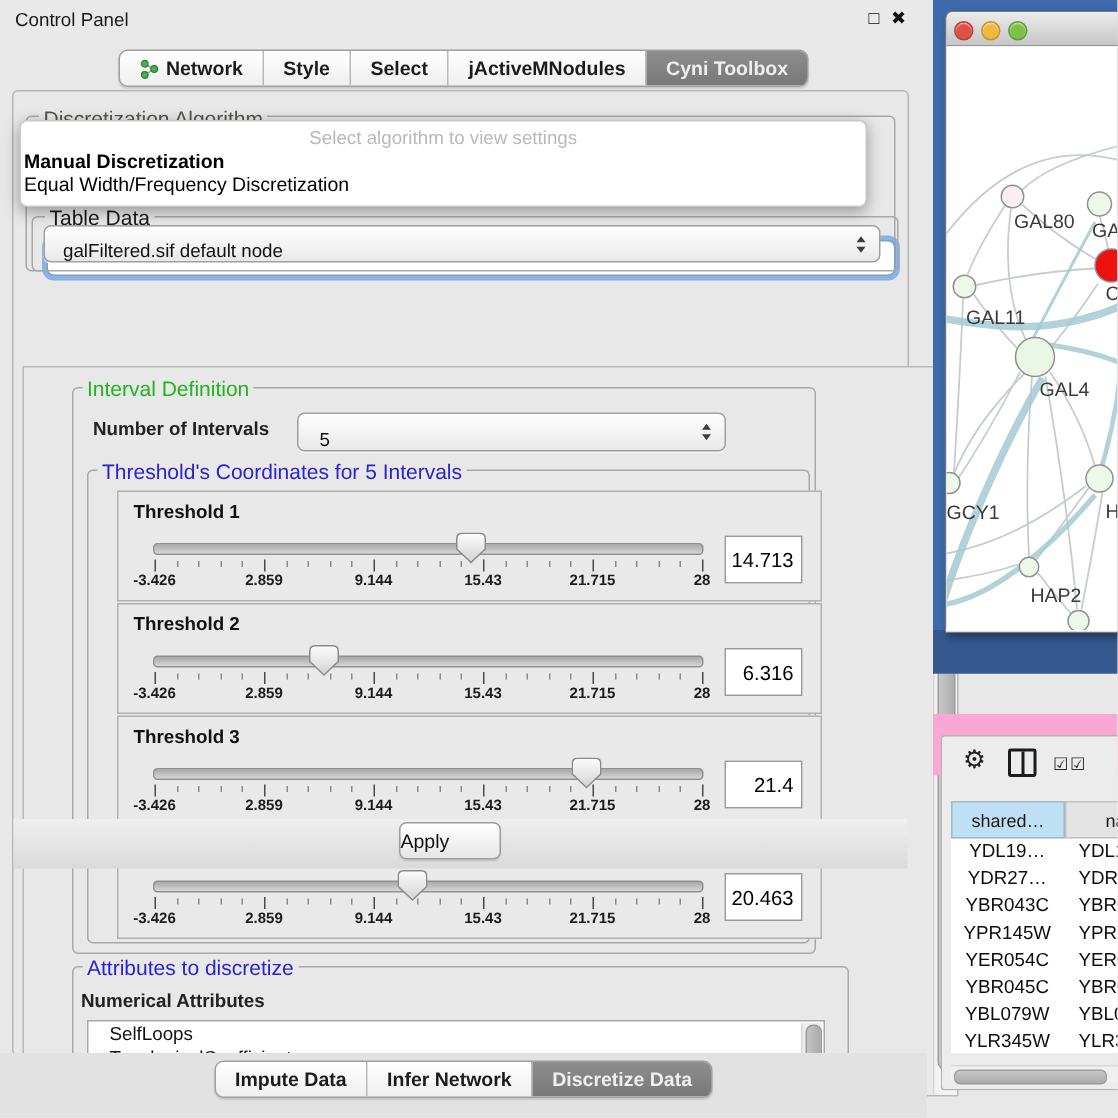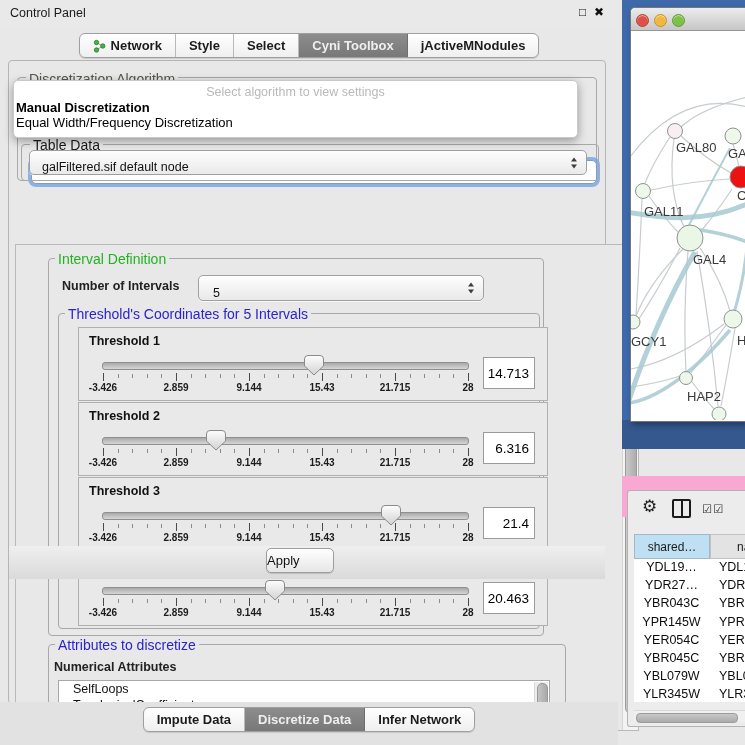--- a/index.html
+++ b/index.html
@@ -139,25 +139,25 @@
               <circle cx="9.8" cy="7" r="2.2" fill="#46b14a" stroke="#2d7c31" stroke-width="0.8"></circle>
             </svg></span>
           <span>Network</span>
         </div>
         <div class="seg">
           <span>Style</span>
         </div>
         <div class="seg">
           <span>Select</span>
         </div>
+        <div class="seg">
+          <span>jActiveMNodules</span>
+        </div>
         <div class="seg sel">
           <span>Cyni Toolbox</span>
-        </div>
-        <div class="seg">
-          <span>jActiveMNodules</span>
         </div>
       </div>
   </div>
 
   <div class="abs content">
 
     <div class="grp" style="left:8px;top:16px;width:578px;height:102px;">
       <span class="grp-legend" style="left:8px;top:-7px;color:#55554d;">Discretization Algorithm</span>
     </div>
     <div class="abs algo-combo"></div>
@@ -418,25 +418,25 @@
       <span>Apply</span>
     </div>
   </div>
 
   <div class="abs below-left"></div>
   <div class="abs" style="left:0;top:707px;width:618px;display:flex;justify-content:center;">
     <div class="seg-bar" id="bottom-tabs">
         <div class="seg">
           <span>Impute Data</span>
         </div>
+        <div class="seg">
+          <span>Infer Network</span>
+        </div>
         <div class="seg sel">
           <span>Discretize Data</span>
-        </div>
-        <div class="seg">
-          <span>Infer Network</span>
         </div>
       </div>
   </div>
 
   <div class="abs blue-frame">
     <div class="dark"></div>
     <div class="net-window">
       <div class="net-titlebar">
         <span class="tl" style="left: 5px; background: rgb(223, 80, 71); border: 1px solid rgb(176, 68, 60);" id="tl-0"></span>
         <span class="tl" style="left: 23px; background: rgb(239, 184, 62); border: 1px solid rgb(196, 146, 47);" id="tl-1"></span>

